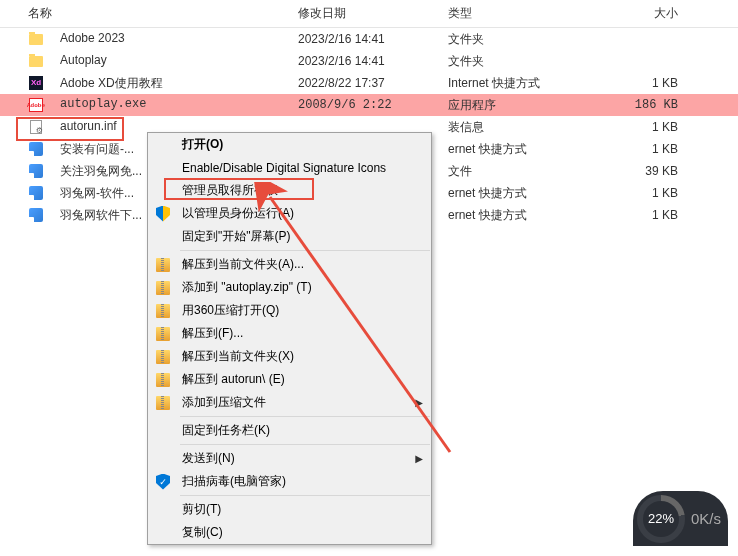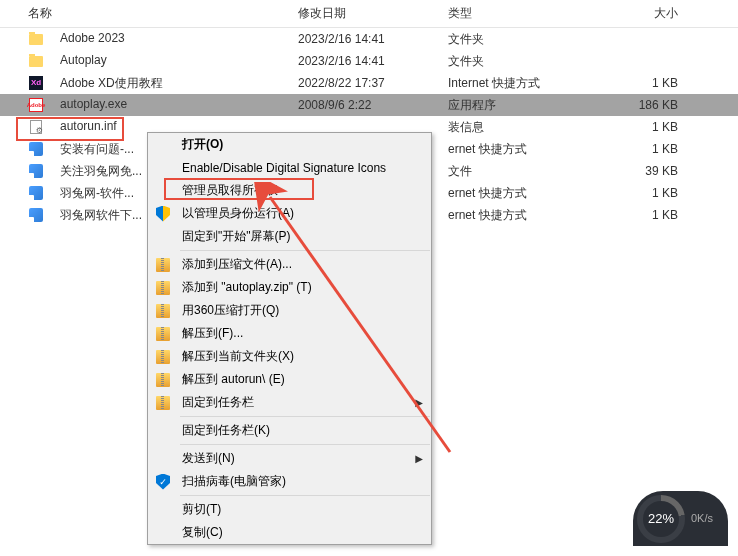--- a/index.html
+++ b/index.html
@@ -22,21 +22,21 @@
     .col-name { width: 298px; padding-left: 28px; }
     .col-date { width: 150px; }
     .col-type { width: 160px; }
     .col-size { width: 100px; text-align: right; padding-right: 30px; }
     .row {
       display: flex;
       height: 22px;
       align-items: center;
       color: #333;
     }
-    .row.selected { background: #a3a3a3; }
+    .row.selected { background: #fca5a5; font-family: Liberation Mono, monospace; }
     .row .col-name { display: flex; align-items: flex-start; gap: 16px; }
     .icon-sm { width: 16px; height: 16px; display: inline-flex; align-items: center; justify-content: center; flex-shrink: 0; }
     .folder-icon { background: #ffd768; border-radius: 1px; width: 14px; height: 11px; position: relative; }
     .folder-icon::before { content: ""; position: absolute; top: -2px; left: 0; width: 6px; height: 2px; background: #ffd768; }
     .txt-icon { background: #fff; border: 1px solid #999; width: 12px; height: 14px; position: relative; }
     .txt-icon::before { content: ""; position: absolute; top: 2px; left: 2px; right: 2px; height: 1px; box-shadow: 0 0 0 #999, 0 2px 0 #999, 0 4px 0 #999; background: #999; }
     .xd-icon { background: #0f172a; color: #ff61f6; font-size: 8px; font-weight: bold; width: 14px; height: 14px; display: flex; align-items: center; justify-content: center; }
     .adobe-icon { background: #fff; border: 1px solid #ed1c24; color: #ed1c24; font-size: 6px; font-weight: bold; width: 14px; height: 14px; display: flex; align-items: center; justify-content: center; }
     .inf-icon { background: #fff; border: 1px solid #999; width: 12px; height: 14px; position: relative; }
     .inf-icon::after { content: "⚙"; position: absolute; bottom: -2px; right: -2px; font-size: 8px; color: #666; }
@@ -135,21 +135,21 @@
       border-radius: 50%;
       background: conic-gradient(#666 0deg 80deg, #3a3e45 80deg 360deg);
       display: flex; align-items: center; justify-content: center;
       margin-left: 4px;
       position: relative;
     }
     .speed-circle::after {
       content: ""; position: absolute; inset: 6px; border-radius: 50%; background: #2a2e35;
     }
     .speed-val { position: relative; z-index: 1; font-size: 13px; }
-    .speed-info { margin-left: 6px; font-size: 11px; line-height: 1.3; color: #aaa; }
+    .speed-info { margin-left: 6px; font-size: 15px; line-height: 1.3; color: #aaa; }
   </style>
 </head>
 <body>
 
 <div class="header">
   <div class="col-name">名称</div>
   <div class="col-date">修改日期</div>
   <div class="col-type">类型</div>
   <div class="col-size">大小</div>
 </div>
@@ -267,21 +267,21 @@
         <span class="shield-icon"></span>
       </span>
     <span>以管理员身份运行(A)</span>
   </div>
   <div class="menu-item">固定到"开始"屏幕(P)</div>
   <div class="menu-sep"></div>
   <div class="menu-item">
     <span class="menu-icon">
         <span class="archive-icon"></span>
       </span>
-    <span>添加到压缩文件(A)...</span>
+    <span>解压到当前文件夹(A)...</span>
   </div>
   <div class="menu-item">
     <span class="menu-icon">
         <span class="archive-icon"></span>
       </span>
     <span>添加到 "autoplay.zip" (T)</span>
   </div>
   <div class="menu-item">
     <span class="menu-icon">
         <span class="archive-icon"></span>
@@ -303,21 +303,21 @@
   <div class="menu-item">
     <span class="menu-icon">
         <span class="archive-icon"></span>
       </span>
     <span>解压到 autorun\ (E)</span>
   </div>
   <div class="menu-item">
     <span class="menu-icon">
         <span class="archive-icon"></span>
       </span>
-    <span>固定到任务栏</span>
+    <span>添加到压缩文件</span>
     <span class="submenu-arrow">▶</span>
   </div>
   <div class="menu-sep"></div>
   <div class="menu-item">固定到任务栏(K)</div>
   <div class="menu-sep"></div>
   <div class="menu-item">
     <span>发送到(N)</span>
     <span class="submenu-arrow">▶</span>
   </div>
   <div class="menu-item">

